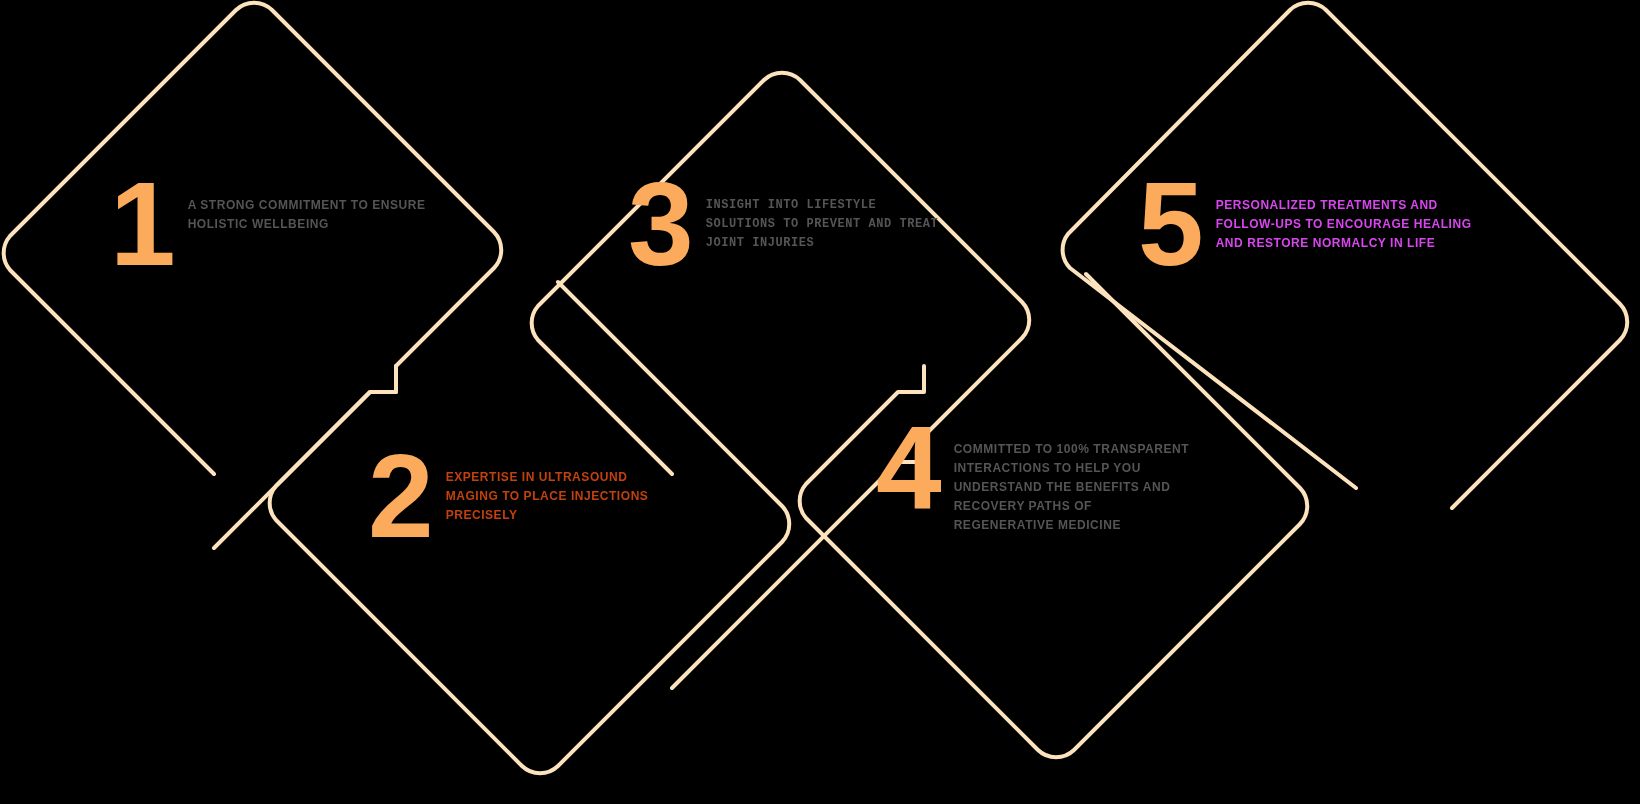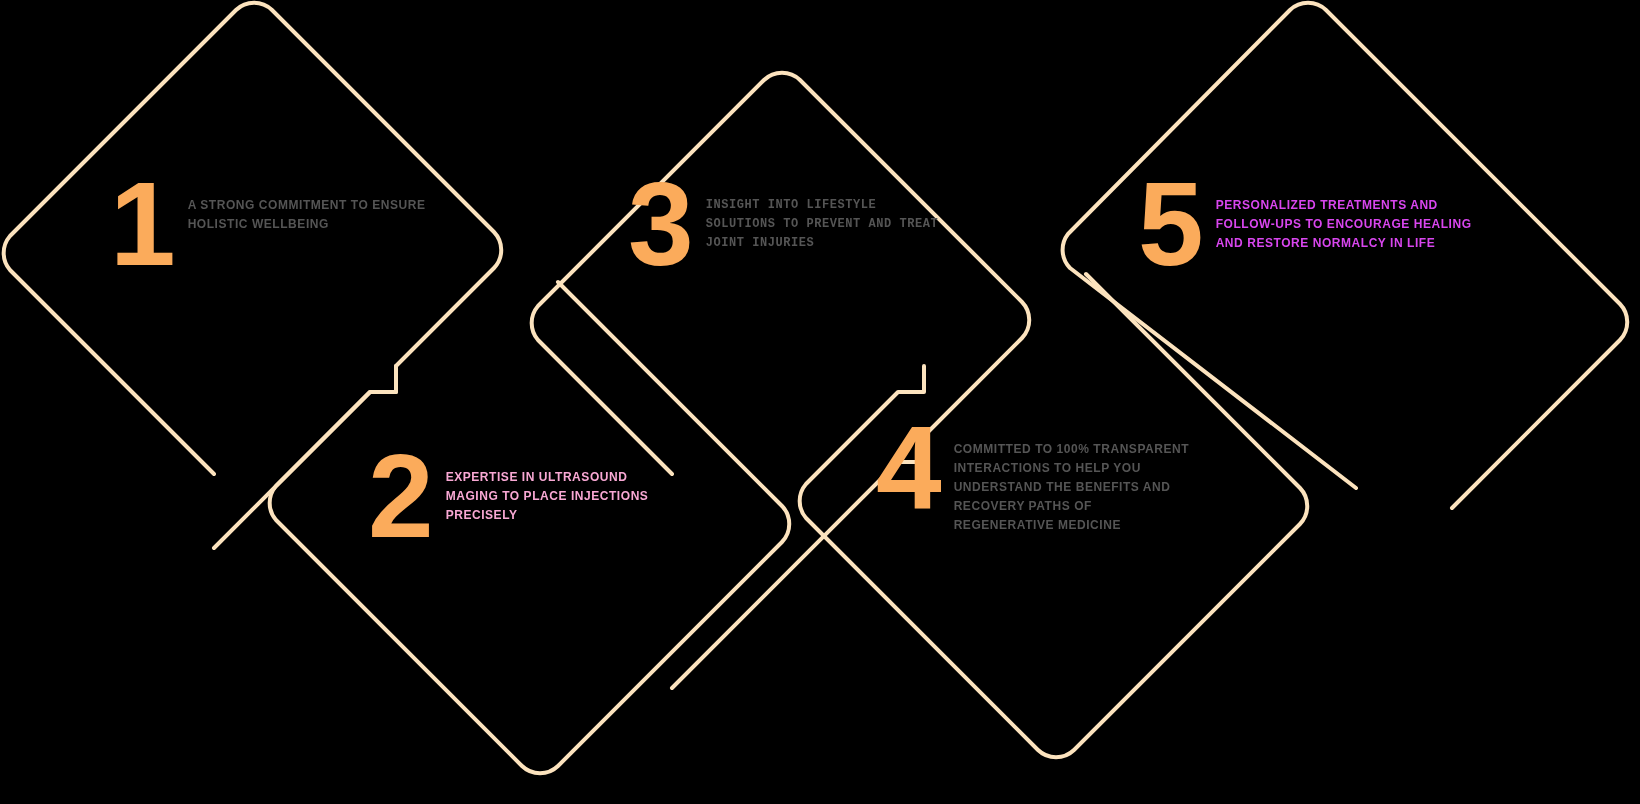--- a/index.html
+++ b/index.html
@@ -85,21 +85,21 @@
     <path class="diamond-outline" d="M 1356 488 L 1070 268 A 26 26 0 0 1 1068 234 L 1290 10 A 26 26 0 0 1 1326 10 L 1620 304 A 26 26 0 0 1 1620 340 L 1452 508" style="stroke: rgb(252, 227, 190);"></path>
   </svg>
 
   <div class="step-card" id="card-1">
     <div class="step-number" style="color: rgb(251, 171, 91);">1</div>
     <div class="step-text" style="color: rgb(85, 85, 85);">A STRONG COMMITMENT TO ENSURE HOLISTIC WELLBEING</div>
   </div>
 
   <div class="step-card" id="card-2">
     <div class="step-number" style="color: rgb(251, 171, 91);">2</div>
-    <div class="step-text" style="color: #f9a8d4;">EXPERTISE IN ULTRASOUND MAGING TO PLACE INJECTIONS PRECISELY</div>
+    <div class="step-text" style="color: #c2410c;">EXPERTISE IN ULTRASOUND MAGING TO PLACE INJECTIONS PRECISELY</div>
   </div>
 
   <div class="step-card" id="card-3">
     <div class="step-number" style="color: rgb(251, 171, 91);">3</div>
     <div class="step-text" style="color: rgb(85, 85, 85); font-family: Liberation Mono, monospace;">INSIGHT INTO LIFESTYLE SOLUTIONS TO PREVENT AND TREAT JOINT INJURIES</div>
   </div>
 
   <div class="step-card" id="card-4">
     <div class="step-number" style="color: rgb(251, 171, 91);">4</div>
     <div class="step-text" style="color: rgb(85, 85, 85);">COMMITTED TO 100% TRANSPARENT INTERACTIONS TO HELP YOU UNDERSTAND THE BENEFITS AND RECOVERY PATHS OF REGENERATIVE MEDICINE</div>

